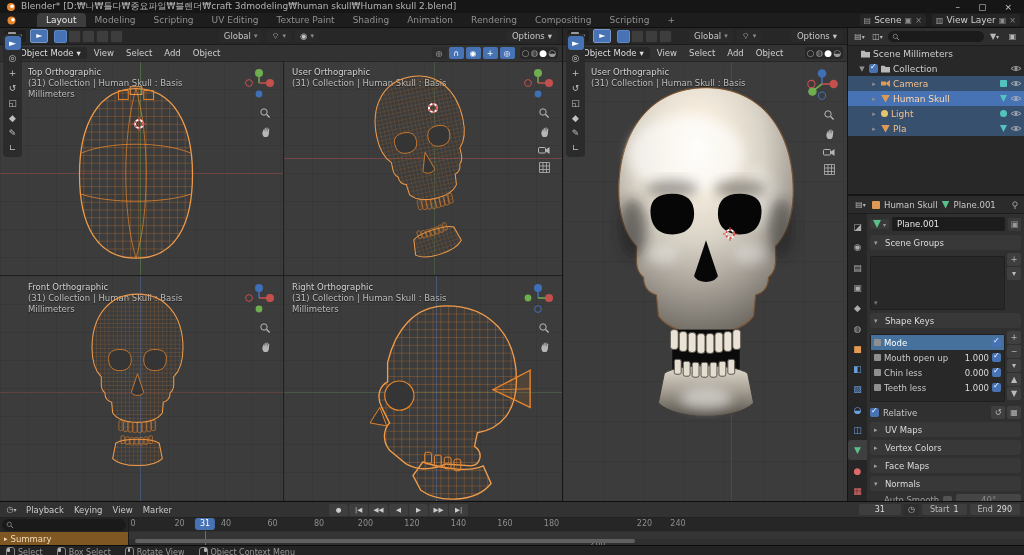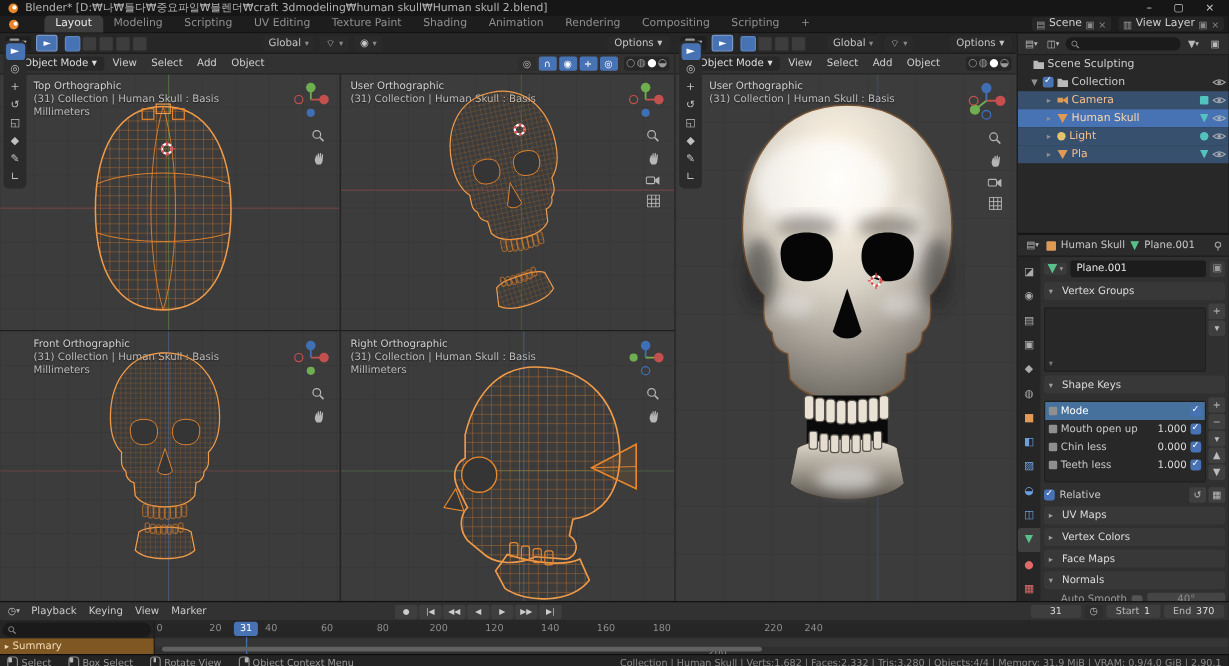--- a/index.html
+++ b/index.html
@@ -631,21 +631,21 @@
               <line x1="7.6" y1="7.6" x2="10.6" y2="10.6" stroke="#999" stroke-width="1.4"></line>
             </svg>
         </span>
         <span class="hicon">▼<span style="font-size:6px">▾</span></span>
         <span class="hicon">▣</span>
       </div>
       <div class="out-rows">
         <div class="orow">
           <span class="tw"></span>
           <span class="obj-icon" style="background:#b9b9b9;clip-path:polygon(0 15%,40% 15%,50% 30%,100% 30%,100% 100%,0 100%)"></span>
-          <span class="nm">Scene Sculpting</span>
+          <span class="nm">Scene Millimeters</span>
         </div>
         <div class="orow" style="padding-left:10px">
           <span class="tw">▼</span>
           <span class="chk on"></span>
           <span class="obj-icon" style="background:#b9b9b9;clip-path:polygon(0 15%,40% 15%,50% 30%,100% 30%,100% 100%,0 100%)"></span>
           <span class="nm">Collection</span>
           <svg class="eye-btn" width="12" height="9" viewBox="0 0 12 9">
               <path d="M1,4.5 Q6,0.5 11,4.5 Q6,8.5 1,4.5 Z" fill="none" stroke="#bbb"></path>
               <circle cx="6" cy="4.5" r="1.5" fill="#bbb"></circle>
             </svg>
@@ -731,21 +731,21 @@
             <span class="db-ico">
                 <i class="crumb-ico ico-meshdata"></i>
                 <span style="font-size:6px;color:#999">▾</span>
               </span>
             <span class="db-name">Plane.001</span>
             <span class="db-btn">▣</span>
           </div>
 
           <div class="panel-h">
               <span class="arr">▾</span>
-              <span>Vertex Groups</span>
+              <span>Scene Groups</span>
             </div>
           <div class="list-wrap">
             <div class="listbox vg-box list-main">
               <span style="position:absolute;left:3px;bottom:2px;color:#777;font-size:7px">▾</span>
             </div>
             <div class="btn-col">
 
             <span class="sq-btn">+</span>
                 <span class="sq-btn">▾</span>
               </div>
@@ -856,21 +856,21 @@
       </span>
     <span class="tl-fields">
       <span class="tf" style="padding:1px 16px">31</span>
       <span class="hicon">◷</span>
       <span class="tf">
           <span class="lab">Start</span>
           <span>1</span>
         </span>
       <span class="tf">
           <span class="lab">End</span>
-          <span>370</span>
+          <span>290</span>
         </span>
     </span>
   </div>
   <div class="tl-body">
     <div class="tl-left">
       <div class="tl-search">
         <svg width="8" height="8" viewBox="0 0 12 12">
             <circle cx="5" cy="5" r="3.2" fill="none" stroke="#999"></circle>
             <line x1="7.6" y1="7.6" x2="10.6" y2="10.6" stroke="#999" stroke-width="1.4"></line>
           </svg>
@@ -926,14 +926,13 @@
         </span>
         <span>Rotate View</span>
       </span>
       <span class="hint">
         <span class="mouse b-right">
           <i></i>
         </span>
         <span>Object Context Menu</span>
       </span>
     </span>
-  <span class="stats">Collection | Human Skull | Verts:1,682 | Faces:2,332 | Tris:3,280 | Objects:4/4 | Memory: 31.9 MiB | VRAM: 0.9/4.0 GiB | 2.90.1</span>
 </div>
 
 </body></html>

